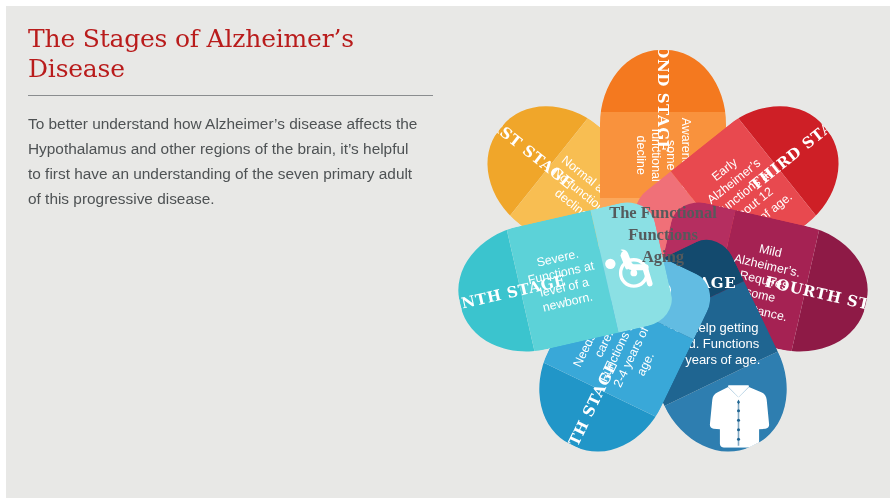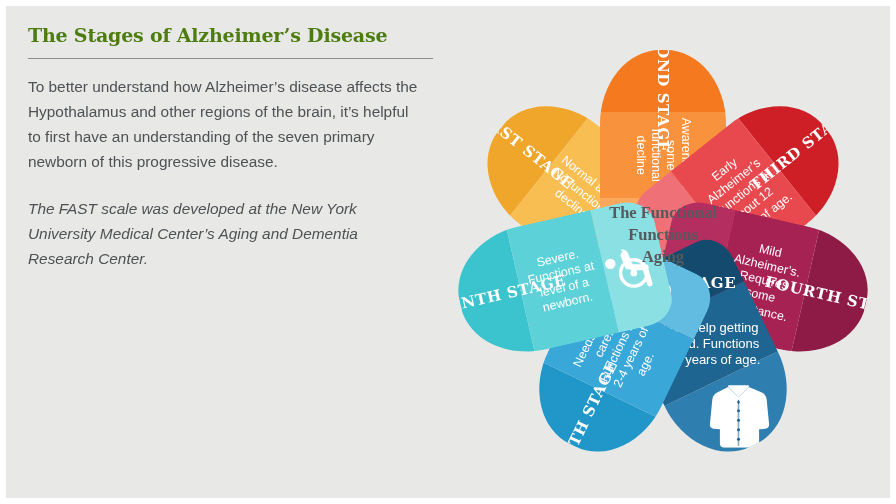--- a/index.html
+++ b/index.html
@@ -14,21 +14,21 @@
     box-sizing:border-box;
     border:6px solid #ffffff;
     overflow:hidden;
   }
 
   
   #left-col{
     position:absolute;left:22px;top:18px;width:390px;
   }
   #page-title{
-    font-size:19px;font-weight:bold;color:#4d7c0f;
+    font-size:25px;font-weight:normal;color:#b91c1c;
     letter-spacing:-0.2px;line-height:1.2;
     font-family:"DejaVu Serif", serif;
   }
   #title-rule{
     margin-top:11px;margin-bottom:16px;
     width:405px;height:1px;background:#8a8d8f;
   }
   .para{
     font-size:15.4px;color:#4e5254;line-height:1.62;
     font-family:"Liberation Sans", sans-serif;
@@ -87,22 +87,21 @@
   }
 </style>
 </head>
 <body>
 
 <div id="page">
 
   <div id="left-col">
     <div id="page-title">The Stages of Alzheimer’s Disease</div>
     <div id="title-rule"></div>
-    <div class="para">To better understand how Alzheimer’s disease affects the Hypothalamus and other regions of the brain, it’s helpful to first have an understanding of the seven primary newborn of this progressive disease.</div>
-    <div class="para italic">The FAST scale was developed at the New York University Medical Center’s Aging and Dementia Research Center.</div>
+    <div class="para">To better understand how Alzheimer’s disease affects the Hypothalamus and other regions of the brain, it’s helpful to first have an understanding of the seven primary adult of this progressive disease.</div>
   </div>
 
   <div id="wheel">
     <div id="petal-host">
         <div class="petal" style="transform: rotate(-51.43deg);">
           <div class="petal-inner">
             <div class="band-title" style="background: rgb(240, 166, 42);">
               <span class="stage-title rot" style="transform: rotate(90deg);">FIRST STAGE</span>
             </div>
             <div class="band-desc" style="background: rgb(248, 190, 82);">

